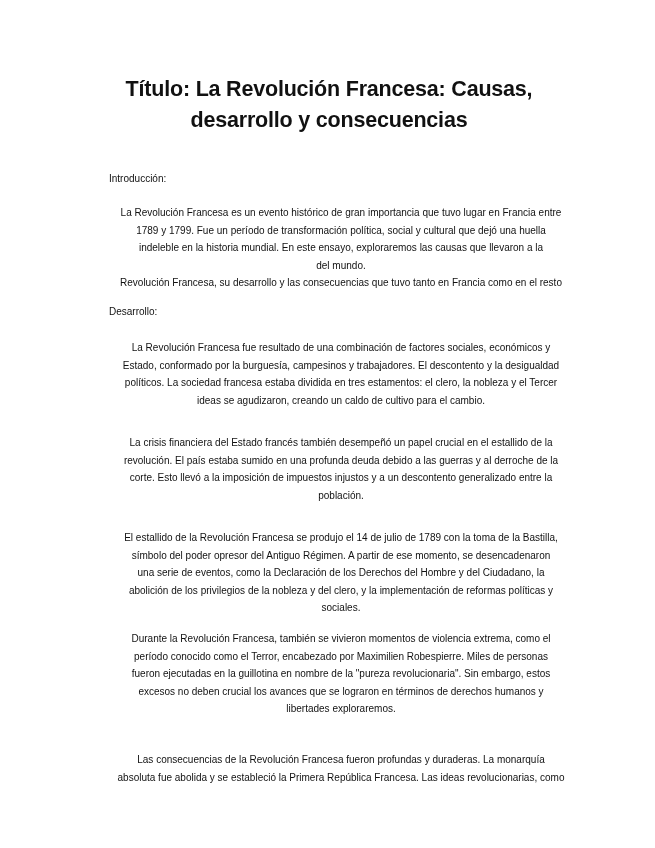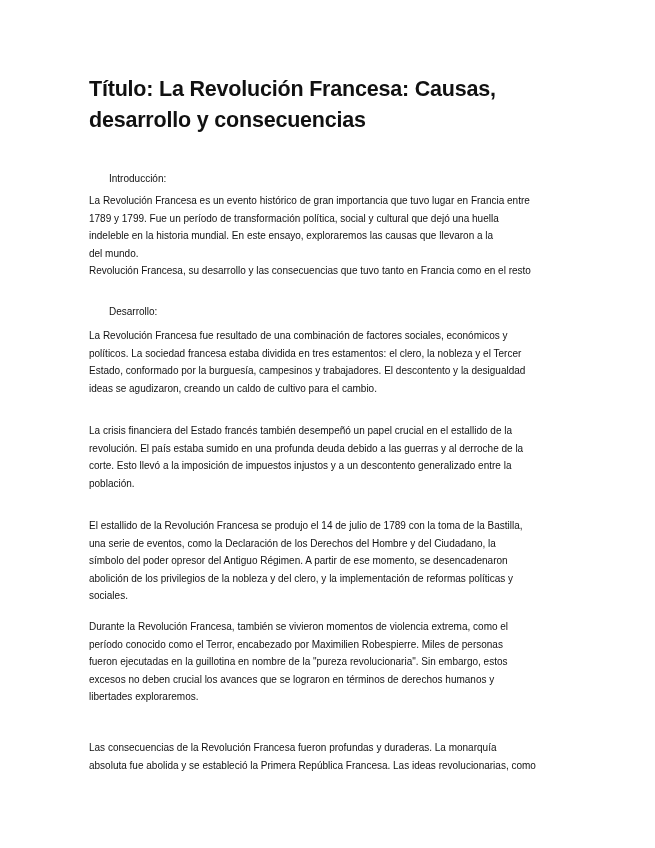--- a/index.html
+++ b/index.html
@@ -13,20 +13,21 @@
       overflow: hidden;
       position: relative;
       font-family: "Liberation Sans", sans-serif;
       color: #111111;
     }
     .page {
       position: absolute;
       left: 0; top: 0;
       width: 655px; height: 848px;
       background: #ffffff;
+      text-align: center;
     }
     .title {
       position: absolute;
       left: 89px;
       top: 74px;
       width: 480px;
       font-family: "Liberation Sans", sans-serif;
       font-weight: bold;
       font-size: 21.5px;
       line-height: 31px;
@@ -43,21 +44,21 @@
       margin: 0;
       padding-left: 20px;
     }
     .para {
       position: absolute;
       left: 89px;
       width: 480px;
       font-size: 10px;
       line-height: 17.6px;
       color: #111111;
-      margin: 0;
+      margin: 12px;
     }
     .para .ln {
       display: block;
       white-space: nowrap;
     }
   </style>
 </head>
 <body>
 
 <div class="page">
@@ -72,36 +73,36 @@
     <span class="ln">La Revolución Francesa es un evento histórico de gran importancia que tuvo lugar en Francia entre</span>
     <span class="ln">1789 y 1799. Fue un período de transformación política, social y cultural que dejó una huella</span>
     <span class="ln">indeleble en la historia mundial. En este ensayo, exploraremos las causas que llevaron a la</span>
     <span class="ln">del mundo.</span>
     <span class="ln">Revolución Francesa, su desarrollo y las consecuencias que tuvo tanto en Francia como en el resto</span>
   </p>
 
   <p class="heading" style="top:305px">Desarrollo:</p>
   <p class="para" style="top:327px">
     <span class="ln">La Revolución Francesa fue resultado de una combinación de factores sociales, económicos y</span>
+    <span class="ln">Estado, conformado por la burguesía, campesinos y trabajadores. El descontento y la desigualdad</span>
     <span class="ln">políticos. La sociedad francesa estaba dividida en tres estamentos: el clero, la nobleza y el Tercer</span>
-    <span class="ln">Estado, conformado por la burguesía, campesinos y trabajadores. El descontento y la desigualdad</span>
     <span class="ln">ideas se agudizaron, creando un caldo de cultivo para el cambio.</span>
   </p>
 
   <p class="para" style="top:422px">
     <span class="ln">La crisis financiera del Estado francés también desempeñó un papel crucial en el estallido de la</span>
     <span class="ln">revolución. El país estaba sumido en una profunda deuda debido a las guerras y al derroche de la</span>
     <span class="ln">corte. Esto llevó a la imposición de impuestos injustos y a un descontento generalizado entre la</span>
     <span class="ln">población.</span>
   </p>
 
   <p class="para" style="top:517px">
     <span class="ln">El estallido de la Revolución Francesa se produjo el 14 de julio de 1789 con la toma de la Bastilla,</span>
+    <span class="ln">símbolo del poder opresor del Antiguo Régimen. A partir de ese momento, se desencadenaron</span>
     <span class="ln">una serie de eventos, como la Declaración de los Derechos del Hombre y del Ciudadano, la</span>
-    <span class="ln">símbolo del poder opresor del Antiguo Régimen. A partir de ese momento, se desencadenaron</span>
     <span class="ln">abolición de los privilegios de la nobleza y del clero, y la implementación de reformas políticas y</span>
     <span class="ln">sociales.</span>
   </p>
 
   <p class="para" style="top:618px">
     <span class="ln">Durante la Revolución Francesa, también se vivieron momentos de violencia extrema, como el</span>
     <span class="ln">período conocido como el Terror, encabezado por Maximilien Robespierre. Miles de personas</span>
     <span class="ln">fueron ejecutadas en la guillotina en nombre de la "pureza revolucionaria". Sin embargo, estos</span>
     <span class="ln">excesos no deben crucial los avances que se lograron en términos de derechos humanos y</span>
     <span class="ln">libertades exploraremos.</span>

